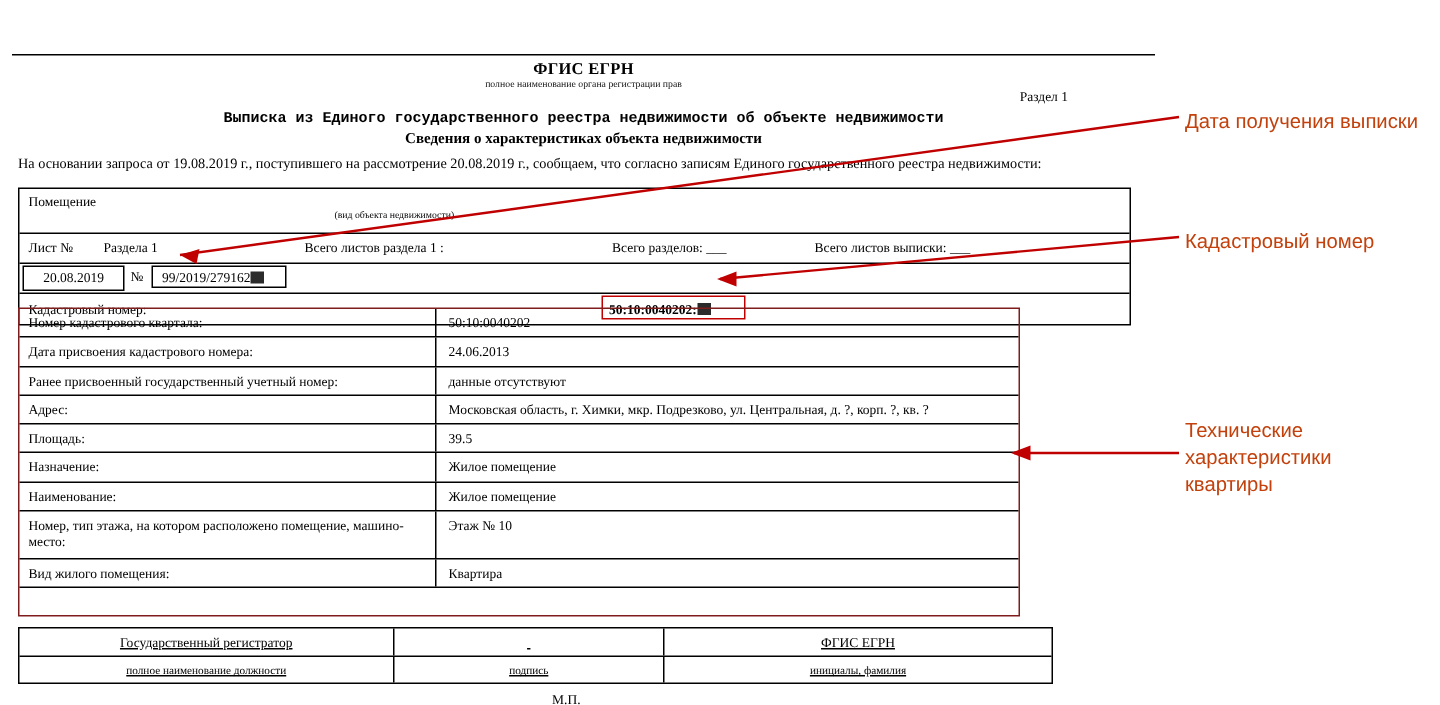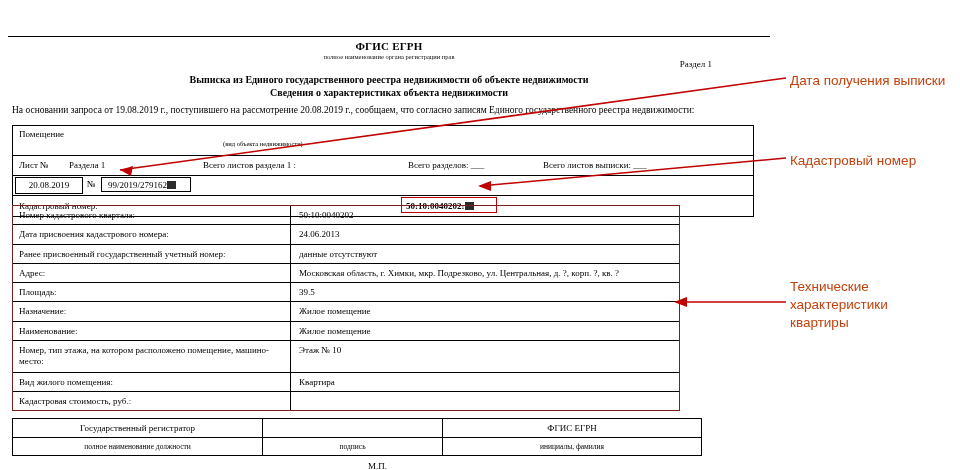--- a/index.html
+++ b/index.html
@@ -47,20 +47,21 @@
     position: absolute;
     right: 58px;
     top: 22px;
     font-size: 9px;
   }
   .doc-heading1 {
     text-align: center;
     font-weight: bold;
     font-size: 10px;
     margin-top: 14px;
+    font-family: Liberation Mono, monospace;
   }
   .doc-heading2 {
     text-align: center;
     font-weight: bold;
     font-size: 10px;
     margin-top: 2px;
   }
   .doc-basis {
     font-size: 9.5px;
     line-height: 1.35;
@@ -206,21 +207,21 @@
   
   .sig {
     position: absolute;
     left: 4px;
     top: 381px;
     width: 690px;
     border: 1px solid #000;
     box-sizing: border-box;
     font-size: 9px;
   }
-  .sig-row { display: flex; }
+  .sig-row { display: flex; text-decoration: underline; }
   .sig-row.top { border-bottom: 1px solid #000; }
   .sig-c1 { width: 250px; border-right: 1px solid #000; text-align: center; padding: 4px 0; box-sizing: border-box;}
   .sig-c2 { width: 180px; border-right: 1px solid #000; text-align: center; padding: 4px 0; box-sizing: border-box;}
   .sig-c3 { flex: 1; text-align: center; padding: 4px 0; box-sizing: border-box;}
   .sig-sub { font-size: 7.5px; }
   .mp {
     position: absolute;
     left: 360px;
     top: 424px;
     font-size: 9px;
@@ -330,21 +331,20 @@
       </div>
       <div class="ch-row tall">
         <div class="ch-lbl">Номер, тип этажа, на котором расположено помещение, машино-место:</div>
         <div class="ch-val">Этаж № 10</div>
       </div>
       <div class="ch-row">
         <div class="ch-lbl">Вид жилого помещения:</div>
         <div class="ch-val">Квартира</div>
       </div>
       <div class="ch-row">
-        <div class="ch-lbl">Кадастровая стоимость, руб.:</div>
       </div>
 
     </div>
 
     <div class="sig">
       <div class="sig-row top">
         <div class="sig-c1">Государственный регистратор</div>
         <div class="sig-c2">&nbsp;</div>
         <div class="sig-c3">ФГИС ЕГРН</div>
       </div>

